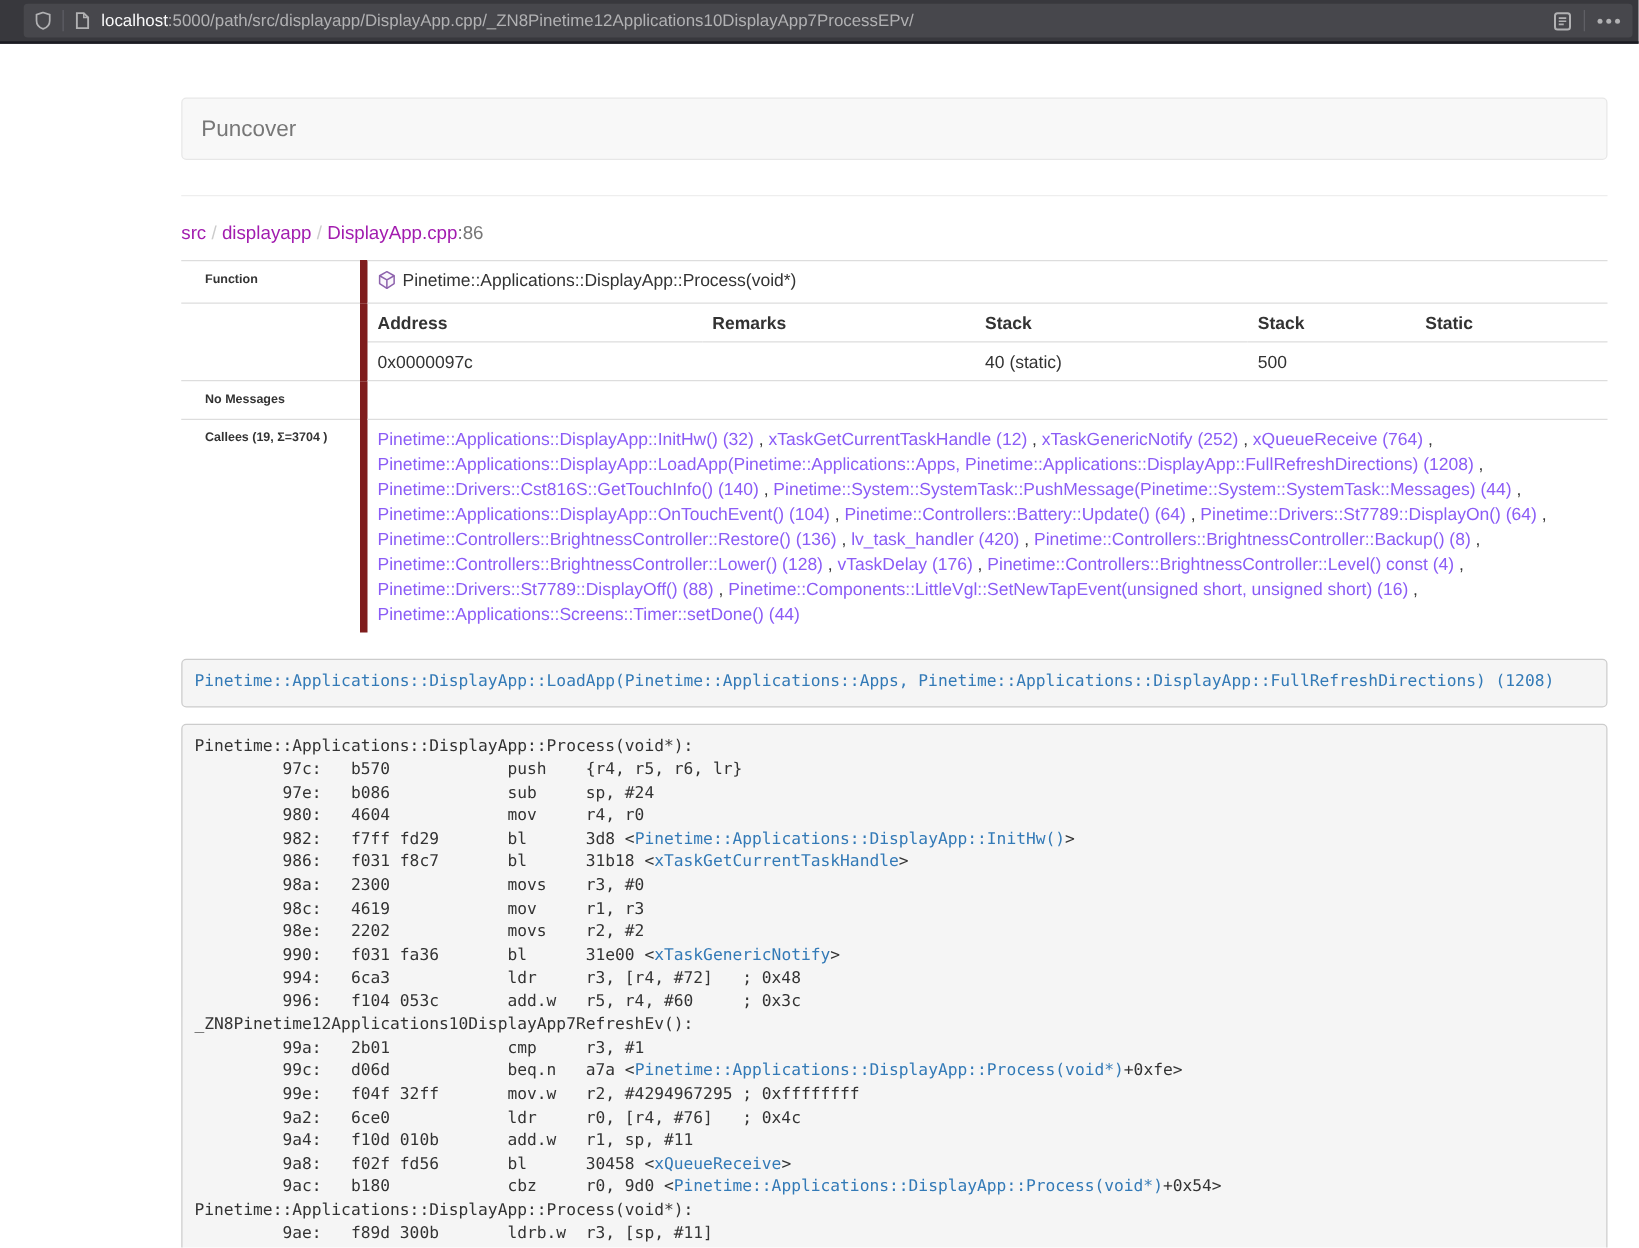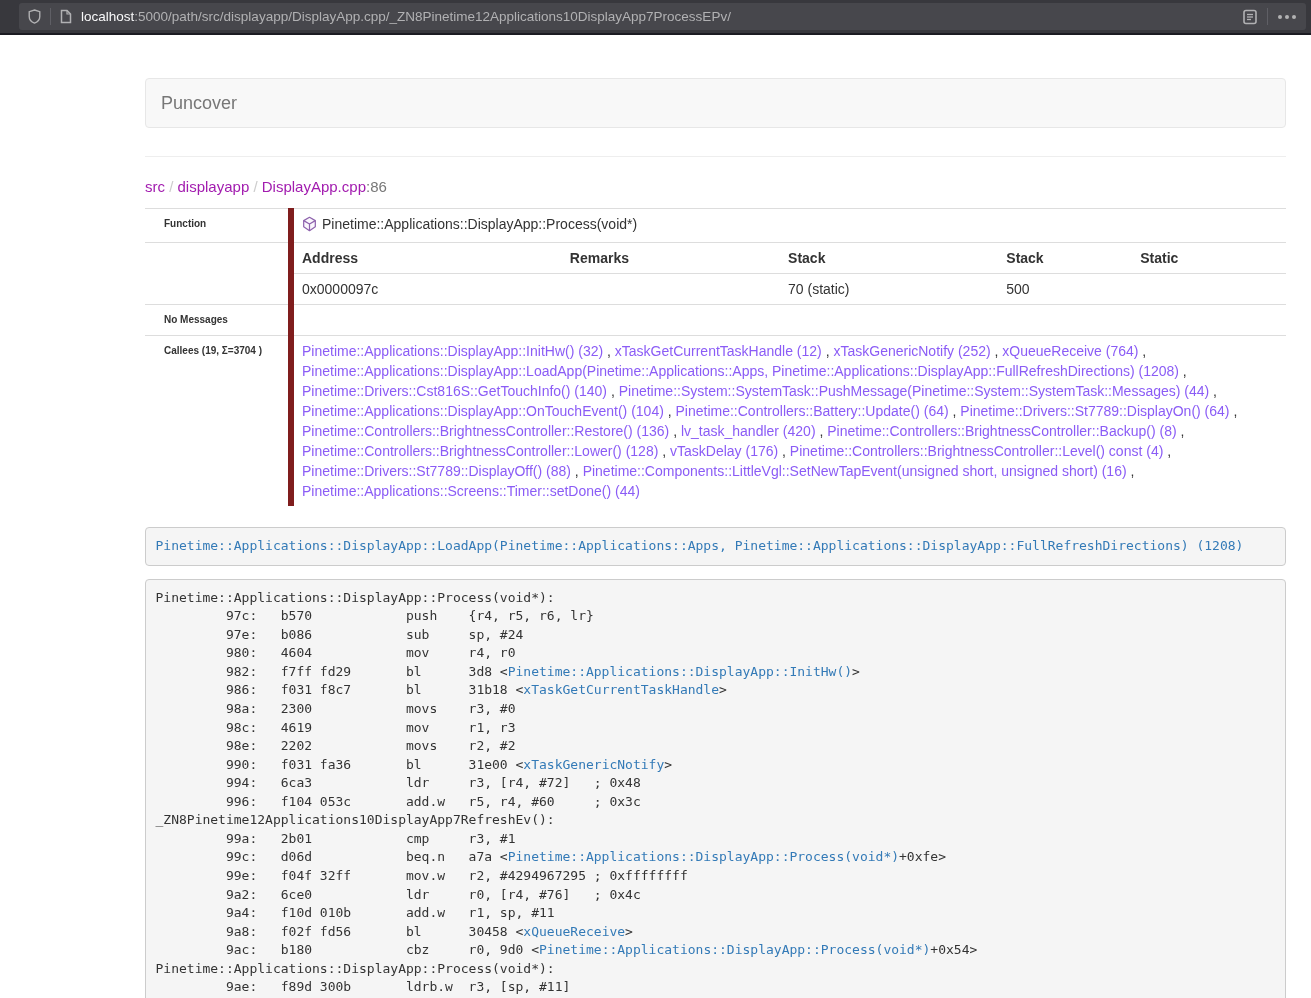--- a/index.html
+++ b/index.html
@@ -150,21 +150,21 @@
               <tr>
                 <th>Address</th>
                 <th>Remarks</th>
                 <th>Stack</th>
                 <th>Stack</th>
                 <th>Static</th>
               </tr>
               <tr>
                 <td>0x0000097c</td>
                 <td></td>
-                <td>70 (static)</td>
+                <td>40 (static)</td>
                 <td>500</td>
                 <td></td>
               </tr>
             </tbody>
           </table>
         </td>
       </tr>
       <tr>
         <td class="label-col">No Messages</td>
         <td></td>

